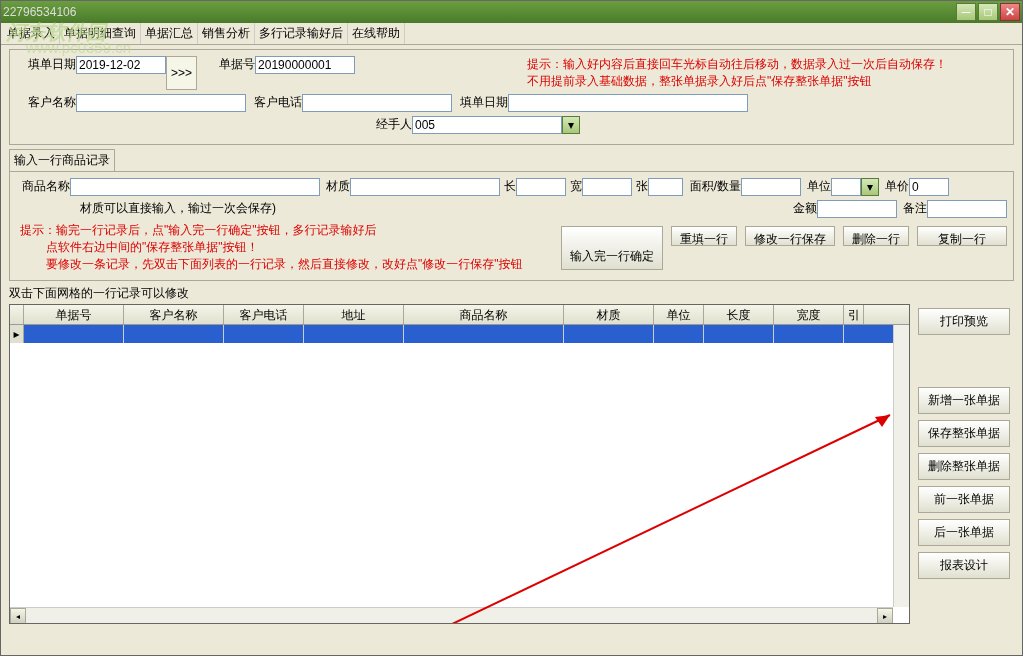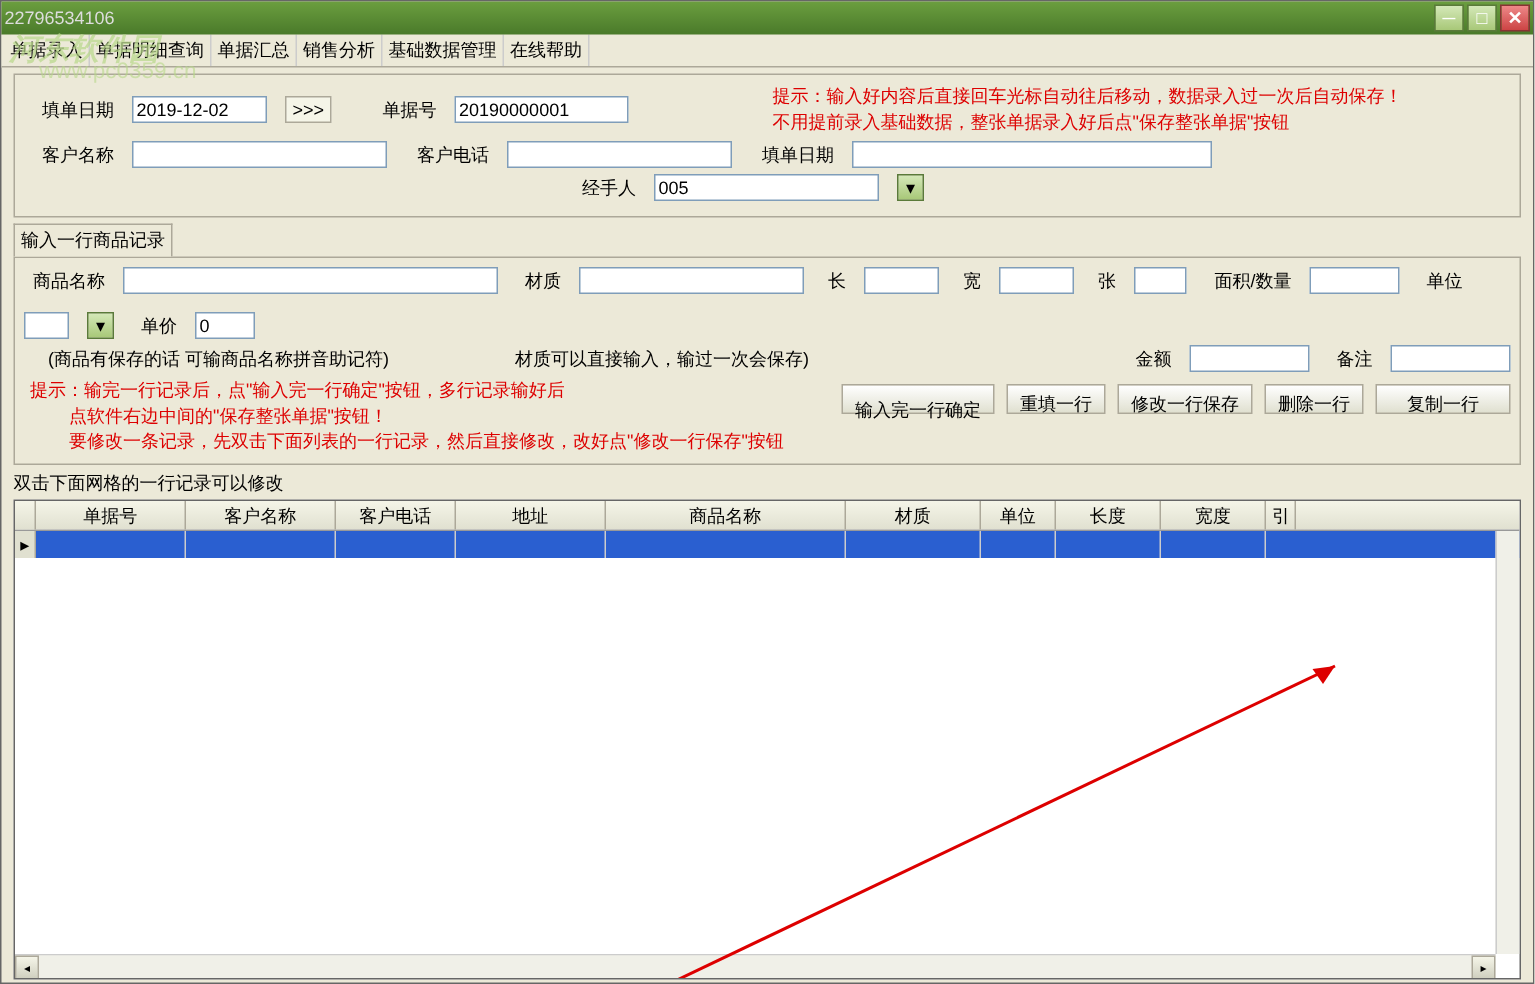--- a/index.html
+++ b/index.html
@@ -16,21 +16,21 @@
     .watermark { position: absolute; top: 18px; left: 5px; color: #b8d88a; font-size: 20px; font-weight: bold; opacity: 0.7; z-index: 2; pointer-events: none; font-style: italic; }
     .watermark-sub { position: absolute; top: 38px; left: 25px; color: #b8d88a; font-size: 15px; opacity: 0.6; z-index: 2; pointer-events: none; }
     
     .menubar { height: 22px; background: #ece9d8; border-bottom: 1px solid #aca899; display: flex; align-items: center; padding: 0 2px; }
     .menu-item { padding: 2px 4px; border-right: 1px solid #ccc; cursor: pointer; }
     
     .content { padding: 4px 8px; }
     
     .form-section { border: 1px solid #aca899; padding: 6px; margin-bottom: 4px; background: #ece9d8; }
     
-    .form-row { display: flex; align-items: center; gap: 12px; margin-bottom: 4px; flex-wrap: wrap; }
+    .form-row { display: flex; gap: 0; margin-bottom: 4px; flex-wrap: wrap; }
     .label { text-align: right; white-space: nowrap; }
     input[type="text"] { border: 1px solid #7f9db9; padding: 1px 2px; height: 18px; background: #fff; }
     
     .btn { background: linear-gradient(to bottom, #fff, #e0e0d0); border: 1px solid #aca899; padding: 2px 10px; cursor: pointer; height: 20px; }
     .btn-small { padding: 1px 4px; background: #f5f5e8; border: 1px solid #aca899; cursor: pointer; }
     
     .hint-red { color: #d00; }
     .hint-line { margin-left: 4px; }
     
     .dropdown-btn { width: 18px; height: 18px; background: linear-gradient(to bottom, #d4e8b8, #a8c878); border: 1px solid #5a7a3a; display: inline-flex; align-items: center; justify-content: center; cursor: pointer; vertical-align: middle; }
@@ -73,32 +73,32 @@
   </div>
 
   <div class="watermark">河东软件园</div>
   <div class="watermark-sub">www.pc0359.cn</div>
 
   <div class="menubar">
     <span class="menu-item">单据录入</span>
     <span class="menu-item">单据明细查询</span>
     <span class="menu-item">单据汇总</span>
     <span class="menu-item">销售分析</span>
-    <span class="menu-item">基础数据管理</span>
+    <span class="menu-item">多行记录输好后</span>
     <span class="menu-item">在线帮助</span>
   </div>
 
   <div class="content">
     <div class="form-section">
       <div class="form-row">
         <span class="label" style="width:60px">填单日期</span>
         <input type="text" style="width: 90px;" value="2019-12-02">
         <button class="btn-small">&gt;&gt;&gt;</button>
         <span class="label" style="width:50px;margin-left:8px">单据号</span>
-        <input type="text" style="width: 116px;" value="20190000001">
+        <input type="text" style="width: 100px;" value="20190000001">
         <span style="flex:1"></span>
         <div class="hint-red" style="text-align:left">
           <div>提示：输入好内容后直接回车光标自动往后移动，数据录入过一次后自动保存！</div>
           <div>不用提前录入基础数据，整张单据录入好后点"保存整张单据"按钮</div>
         </div>
         <span style="width:60px"></span>
       </div>
       <div class="form-row">
         <span class="label" style="width:60px">客户名称</span>
         <input type="text" style="width: 170px;">
@@ -131,37 +131,36 @@
         <span class="label" style="width:58px">面积/数量</span>
         <input type="text" style="width: 60px;">
         <span class="label" style="width:30px">单位</span>
         <input type="text" style="width: 30px;">
         <span class="dropdown-btn">▾</span>
         <span class="label" style="width:30px">单价</span>
         <input type="text" style="width: 40px;" value="0">
       </div>
       <div class="form-row">
         <span style="width:4px"></span>
-        <span>(商品有保存的话  可输商品名称拼音助记符)</span>
         <span style="width:60px"></span>
         <span>材质可以直接输入，输过一次会保存)</span>
         <span style="flex:1"></span>
         <span class="label" style="width:30px">金额</span>
         <input type="text" style="width: 80px;">
         <span class="label" style="width:30px">备注</span>
         <input type="text" style="width: 80px;">
       </div>
       <div style="display:flex">
         <div class="hint-red" style="flex:1">
           <div class="hint-line">提示：输完一行记录后，点"输入完一行确定"按钮，多行记录输好后</div>
           <div class="hint-line" style="margin-left:30px">点软件右边中间的"保存整张单据"按钮！</div>
           <div class="hint-line" style="margin-left:30px">要修改一条记录，先双击下面列表的一行记录，然后直接修改，改好点"修改一行保存"按钮</div>
         </div>
         <div class="row-buttons">
-          <button class="btn" style="padding:8px 8px">输入完一行确定</button>
+          <button class="btn" style="padding:21px 8px">输入完一行确定</button>
           <button class="btn" style="padding:4px 8px">重填一行</button>
           <button class="btn" style="padding:4px 8px">修改一行保存</button>
           <button class="btn" style="padding:4px 8px">删除一行</button>
           <button class="btn" style="padding:4px 20px">复制一行</button>
         </div>
       </div>
     </div>
     
     <div style="padding:2px 0">双击下面网格的一行记录可以修改</div>
     <div class="grid-area">
@@ -197,17 +196,27 @@
           <div class="scroll-btn">▸</div>
         </div>
         <div class="grid-scrollbar-v"></div>
 
         <svg class="arrow-annotation" style="top:40px;left:440px;width:460px;height:280px">
           <line x1="0" y1="280" x2="440" y2="70" stroke="#d00" stroke-width="2"></line>
           <polygon points="440,70 425,72 432,82" fill="#d00"></polygon>
         </svg>
       </div>
 
+      <div class="side-buttons">
+        <button class="side-btn">打印预览</button>
+        <div class="side-gap"></div>
+        <button class="side-btn">新增一张单据</button>
+        <button class="side-btn">保存整张单据</button>
+        <button class="side-btn">删除整张单据</button>
+        <button class="side-btn">前一张单据</button>
+        <button class="side-btn">后一张单据</button>
+        <button class="side-btn">报表设计</button>
+      </div>
     </div>
     
     
   </div>
 </div>
 
 </body></html>

